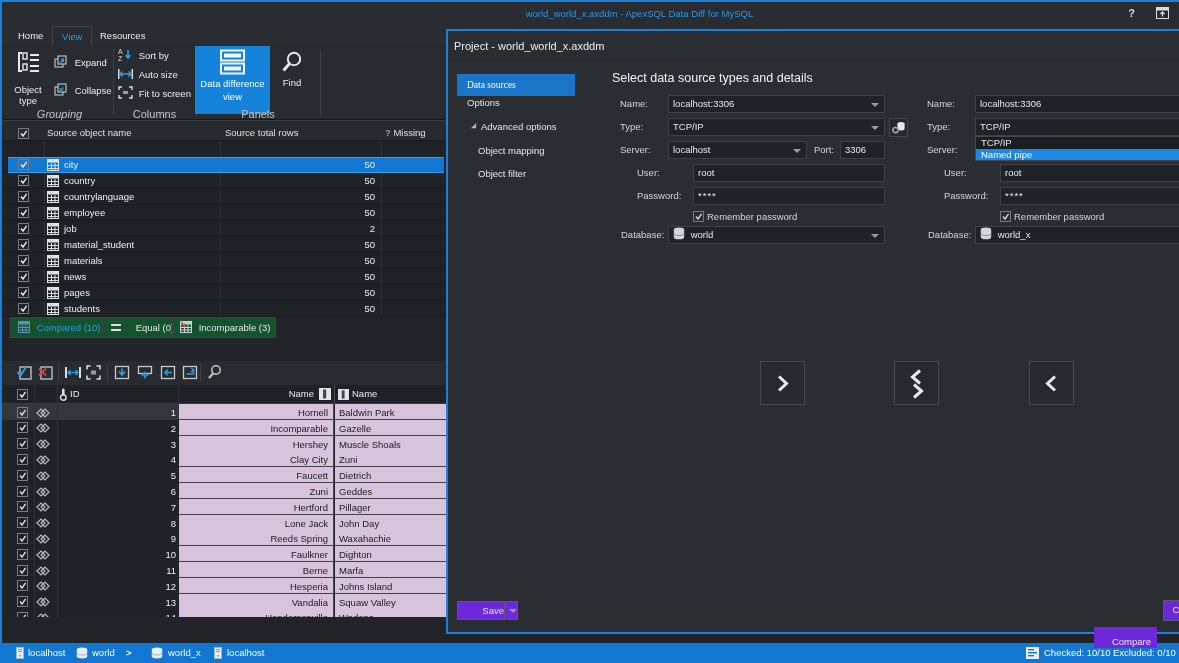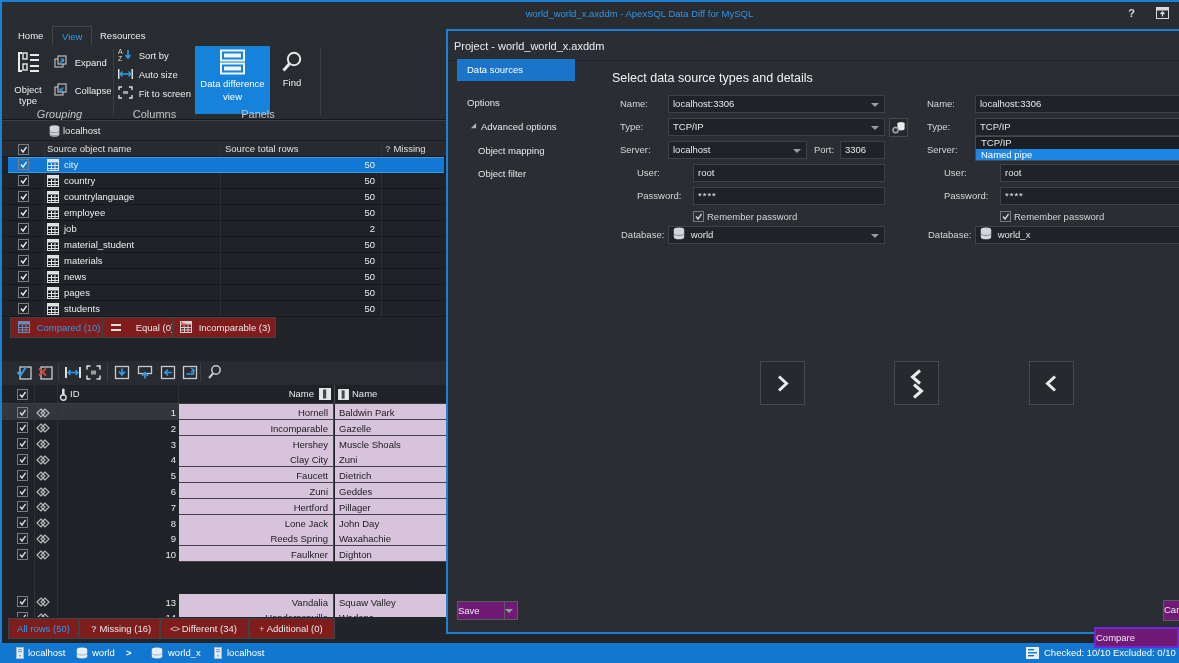--- a/index.html
+++ b/index.html
@@ -32,21 +32,21 @@
 
 #table1 { left:2px; top:120px; width:444px; height:197px; background:#1f2226; border-top:1px solid #3a3d41; }
 .t1row { position:absolute; left:0; width:444px; height:16px; border-bottom:1px solid #17191d; }
 .t1hdr { background:#272a2e; }
 .cb { position:absolute; width:11px; height:11px; border:1px solid #797c80; background:transparent; }
 .vline { position:absolute; top:0; bottom:0; width:1px; background:#2e3135; }
 .t1name { position:absolute; left:62px; top:0; line-height:15px; color:#eceef0; }
 .t1val { position:absolute; right:71px; top:0; line-height:15px; color:#eceef0; }
 
 #tabs1 { left:2px; top:317px; width:444px; height:22px; background:#212428; }
-.ptab { position:absolute; top:0; height:21px; background:#7f1d1d; border:1px solid #3f4246; line-height:19px; color:#e6e8ea; white-space:nowrap; }
+.ptab { position:absolute; top:0; height:21px; background:#14532d; border:1px solid #3f4246; line-height:19px; color:#e6e8ea; white-space:nowrap; }
 
 #panel2hdr { left:2px; top:340px; width:444px; height:21px; background:#24272b; border-top:1px solid #3a3d41; line-height:21px; }
 #toolbar { left:2px; top:361px; width:444px; height:24px; background:#282b2f; }
 .tsep { position:absolute; top:2px; width:1px; height:19px; background:#3c3f43; }
 
 #table2 { left:2px; top:385px; width:444px; height:232px; background:#1f2226; overflow:hidden; }
 #t2hdr { position:absolute; left:0; top:0; width:444px; height:19px; background:#1f2226; border-bottom:1px solid #393c40; }
 .t2row { position:absolute; left:0; width:444px; height:16px; }
 .pinkL { position:absolute; left:177px; width:155px; height:100%; background:#d7c3db; color:#1b1b1d; text-align:right; padding-right:5px; padding-top:2px; line-height:13px; border-bottom:1px solid #453f4a; border-right:1px solid #47494d; }
 .pinkR { position:absolute; left:333px; width:111px; height:100%; background:#d7c3db; color:#1b1b1d; padding-left:4px; padding-top:2px; line-height:13px; border-bottom:1px solid #453f4a; }
@@ -60,21 +60,21 @@
 
 #dialog { left:446px; top:29px; width:733px; height:605px; background:#2a2d31; border:2px solid #1a80d8; border-right:none; }
 #dlgtitle { position:absolute; left:6px; top:9px; font-size:11px; color:#eceef0; }
 .nav { position:absolute; left:9px; width:118px; height:22px; line-height:22px; color:#e6e8ea; }
 .navsel { background:#1a74c8; color:#fff; }
 #dlghead { position:absolute; left:164px; top:40px; font-size:12.5px; color:#f0f2f4; }
 .flabel { position:absolute; color:#d4d6d8; line-height:18px; white-space:nowrap; }
 .input { position:absolute; height:18px; background:#1f2226; border:1px solid #3e4146; color:#e6e8ea; line-height:16px; padding-left:4px; }
 .ddarrow { position:absolute; right:5px; top:7px; width:0; height:0; border-left:4px solid transparent; border-right:4px solid transparent; border-top:4px solid #9a9da0; }
 .arrowbtn { position:absolute; width:45px; height:44px; background:#26292d; border:1px solid #47494d; color:#e4e6e8; text-align:center; }
-.dlgbtn { position:absolute; background:#701a75; border:1px solid #595c60; color:#e8eaec; text-align:left; }
+.dlgbtn { position:absolute; background:#6d28d9; border:1px solid #595c60; color:#e8eaec; text-align:right; }
 </style>
 </head>
 <body>
 <div id="page">
   <div class="abs" id="borderTop"></div>
   <div class="abs" id="borderLeft"></div>
   <div class="abs" id="titlebar">
       <div id="title">world_world_x.axddm - ApexSQL Data Diff for MySQL</div>
     <div class="abs" id="helpq">?</div>
   </div>
@@ -165,21 +165,21 @@
   </div>
   <div class="abs" id="table1">
     <div class="t1row t1hdr" style="top:0; height:20px;">
       <svg class="abs" style="left:47px; top:4px;" width="11" height="12" viewBox="0 0 11 12">
         <ellipse cx="5.5" cy="2.5" rx="4.8" ry="2.2" fill="#d2d6da"></ellipse>
         <path d="M0.7 2.5 v7 a4.8 2.2 0 0 0 9.6 0 v-7" fill="#d2d6da"></path>
         <path d="M0.7 5.5 a4.8 2.2 0 0 0 9.6 0 M0.7 8.5 a4.8 2.2 0 0 0 9.6 0" stroke="#7a7e83" stroke-width="0.8" fill="none"></path>
       </svg>
       <span class="abs" style="left:61px; line-height:20px;">localhost</span>
     </div>
-    <div class="t1row t1hdr" style="top:20px; color:#dfe1e4;">
+    <div class="t1row t1hdr" style="top:4px; color:#dfe1e4;">
       <span class="cb" style="left:16px; top:3px;">
           <svg width="9" height="9" style="display:block; margin:0 auto;">
             <path d="M2 4.5 l2 2.5 L7.6 1.8" stroke="#e8eaec" stroke-width="1.4" fill="none"></path>
           </svg>
         </span>
       <span class="abs" style="left:45px; line-height:16px;">Source object name</span>
       <span class="abs" style="left:223px; line-height:16px;">Source total rows</span>
       <span class="abs" style="left:383px; line-height:16px;"><span style="color:#9a9da0; font-weight:bold;">?</span> Missing</span>
     </div>
     <div class="vline" style="left:42px; top:20px;"></div>
@@ -567,20 +567,50 @@
           </svg>
         </span>
       <svg class="abs" style="left:34px; top:3.5px;" width="14" height="10" viewBox="0 0 14 10">
         <path d="M1 5 L5 1 L9 5 L5 9 Z" fill="none" stroke="#b8bbbe" stroke-width="1.2"></path>
         <path d="M5 5 L9 1 L13 5 L9 9 Z" fill="none" stroke="#b8bbbe" stroke-width="1.2"></path>
       </svg>
       <span class="idval">10</span>
       <span class="pinkL">Faulkner</span>
       <span class="pinkR">Dighton</span>
     </div>
+    <div class="t2row" style="top:177.0px;">
+      <div class="abs"></div>
+      <span class="cb" style="left:15px; top:2.5px;">
+          <svg width="9" height="9" style="display:block; margin:0 auto;">
+            <path d="M2 4.5 l2 2.5 L7.6 1.8" stroke="#d8dadc" stroke-width="1.4" fill="none"></path>
+          </svg>
+        </span>
+      <svg class="abs" style="left:34px; top:3.5px;" width="14" height="10" viewBox="0 0 14 10">
+        <path d="M1 5 L5 1 L9 5 L5 9 Z" fill="none" stroke="#b8bbbe" stroke-width="1.2"></path>
+        <path d="M5 5 L9 1 L13 5 L9 9 Z" fill="none" stroke="#b8bbbe" stroke-width="1.2"></path>
+      </svg>
+      <span class="idval">11</span>
+      <span class="pinkL">Berne</span>
+      <span class="pinkR">Marfa</span>
+    </div>
+    <div class="t2row" style="top:192.8px;">
+      <div class="abs"></div>
+      <span class="cb" style="left:15px; top:2.5px;">
+          <svg width="9" height="9" style="display:block; margin:0 auto;">
+            <path d="M2 4.5 l2 2.5 L7.6 1.8" stroke="#d8dadc" stroke-width="1.4" fill="none"></path>
+          </svg>
+        </span>
+      <svg class="abs" style="left:34px; top:3.5px;" width="14" height="10" viewBox="0 0 14 10">
+        <path d="M1 5 L5 1 L9 5 L5 9 Z" fill="none" stroke="#b8bbbe" stroke-width="1.2"></path>
+        <path d="M5 5 L9 1 L13 5 L9 9 Z" fill="none" stroke="#b8bbbe" stroke-width="1.2"></path>
+      </svg>
+      <span class="idval">12</span>
+      <span class="pinkL">Hesperia</span>
+      <span class="pinkR">Johns Island</span>
+    </div>
     <div class="t2row" style="top:208.6px;">
       <div class="abs"></div>
       <span class="cb" style="left:15px; top:2.5px;">
           <svg width="9" height="9" style="display:block; margin:0 auto;">
             <path d="M2 4.5 l2 2.5 L7.6 1.8" stroke="#d8dadc" stroke-width="1.4" fill="none"></path>
           </svg>
         </span>
       <svg class="abs" style="left:34px; top:3.5px;" width="14" height="10" viewBox="0 0 14 10">
         <path d="M1 5 L5 1 L9 5 L5 9 Z" fill="none" stroke="#b8bbbe" stroke-width="1.2"></path>
         <path d="M5 5 L9 1 L13 5 L9 9 Z" fill="none" stroke="#b8bbbe" stroke-width="1.2"></path>
@@ -599,26 +629,20 @@
       <svg class="abs" style="left:34px; top:3.5px;" width="14" height="10" viewBox="0 0 14 10">
         <path d="M1 5 L5 1 L9 5 L5 9 Z" fill="none" stroke="#b8bbbe" stroke-width="1.2"></path>
         <path d="M5 5 L9 1 L13 5 L9 9 Z" fill="none" stroke="#b8bbbe" stroke-width="1.2"></path>
       </svg>
       <span class="idval">14</span>
       <span class="pinkL">Hendersonville</span>
       <span class="pinkR">Wadena</span>
     </div>
     <div class="vline" style="left:32px; top:19px; bottom:0;"></div>
     <div class="vline" style="left:55px; top:19px; bottom:0;"></div>
-  </div>
-  <div class="abs" id="tabs2">
-    <div class="ptab" style="left:6px; width:71px; top:1px; color:#2d9be8; text-align:center;">All rows (50)</div>
-    <div class="ptab" style="left:77px; width:81px; top:1px;"><span style="margin-left:11px; color:#b8bbbe; font-weight:bold;">?</span> Missing (16)</div>
-    <div class="ptab" style="left:158px; width:89px; top:1px;"><span style="margin-left:9px; color:#c8cbce; letter-spacing:-1px;">&lt;&gt;</span> Different (34)</div>
-    <div class="ptab" style="left:247px; width:86px; top:1px;"><span style="margin-left:9px; color:#c8cbce;">+</span> Additional (0)</div>
   </div>
   <div class="abs" id="statusbar">
     <svg class="abs" style="left:16px; top:4px;" width="8" height="12" viewBox="0 0 8 12">
       <rect x="0.5" y="0.5" width="7" height="11" fill="#e8eef4" stroke="#9cb8d4"></rect>
       <rect x="2" y="2" width="4" height="1.2" fill="#8aa4c0"></rect>
         <rect x="2" y="4" width="4" height="1.2" fill="#8aa4c0"></rect>
       <circle cx="4" cy="8.7" r="1" fill="#8aa4c0"></circle>
     </svg>
     <span class="sbitem" style="left:28px;">localhost</span>
     <svg class="abs" style="left:76px; top:4px;" width="12" height="12" viewBox="0 0 12 12">
@@ -647,21 +671,21 @@
       <rect x="2" y="5" width="9" height="1.4" fill="#1277d0"></rect>
       <rect x="2" y="8" width="6" height="1.4" fill="#1277d0"></rect>
     </svg>
     <span class="sbitem" style="left:1044px;">Checked: 10/10</span>
     <span class="sbitem" style="left:1113px;">Excluded: 0/10</span>
   </div>
   <div class="abs" id="dialog">
     <div id="dlgtitle">Project - world_world_x.axddm</div>
     <div class="abs" style="left:0; top:29px; width:731px; height:1px; background:#202327;"></div>
 
-    <div class="nav navsel" style="top:28px;"><span style="margin-left:10px;">Data sources</span></div>
+    <div class="nav navsel" style="top:43px;font-family:Liberation Serif, serif;"><span style="margin-left:10px;">Data sources</span></div>
     <div class="nav" style="top:61px;"><span style="margin-left:10px;">Options</span></div>
     <div class="nav" style="top:85px;"><svg style="margin-left:13px; vertical-align:1px;" width="7" height="7" viewBox="0 0 8 8">
           <path d="M7 1 L7 7 L1 7 Z" fill="#b0b3b6"></path>
         </svg><span style="margin-left:4px;">Advanced options</span></div>
     <div class="nav" style="top:109px;"><span style="margin-left:21px;">Object mapping</span></div>
     <div class="nav" style="top:132px;"><span style="margin-left:21px;">Object filter</span></div>
     <div id="dlghead">Select data source types and details</div>
 
     <div class="flabel" style="left:172px; top:64px;">Name:</div>
     <div class="input" style="left:220px; top:64px; width:217px;">localhost:3306<span class="ddarrow"></span></div>
@@ -743,21 +767,21 @@
       </svg>
     </div>
     <div class="arrowbtn" style="left:581px; top:330px;">
       <svg width="17" height="19" viewBox="0 0 17 19" style="margin-top:12px;">
           <path d="M12 2.5 l-7.5 7 l7.5 7" stroke="#e8eaec" stroke-width="3" fill="none"></path>
         </svg>
     </div>
 
     <div class="dlgbtn" style="left:9px; top:570px; width:48px; height:19px; line-height:17px;">Save</div>
     <div class="dlgbtn" style="left:56px; top:570px; width:14px; height:19px; line-height:17px;"><span class="ddarrow" style="position:static; display:inline-block; margin-bottom:1px;"></span></div>
-    <div class="dlgbtn" style="left:646px; top:596px; width:85px; height:21px; line-height:17px; border:2px solid #6d28d9;">Compare</div>
+    <div class="dlgbtn" style="left:646px; top:596px; width:63px; height:21px; line-height:17px; border:6px solid #6d28d9;">Compare</div>
     <div class="dlgbtn" style="left:715px; top:569px; width:40px; height:21px; line-height:17px;">Cancel</div>
   </div>
   <svg class="abs" style="right:10px; top:7px;" width="13" height="12" viewBox="0 0 13 12">
     <rect x="0.5" y="0.5" width="12" height="11" fill="none" stroke="#d8dadc"></rect>
     <rect x="1" y="1" width="11" height="2.5" fill="#d8dadc"></rect>
     <path d="M6.5 9.5 v-4 M4.5 7 l2 -2 l2 2" stroke="#d8dadc" stroke-width="1.3" fill="none"></path>
   </svg>
 </div>
 
 </body></html>

